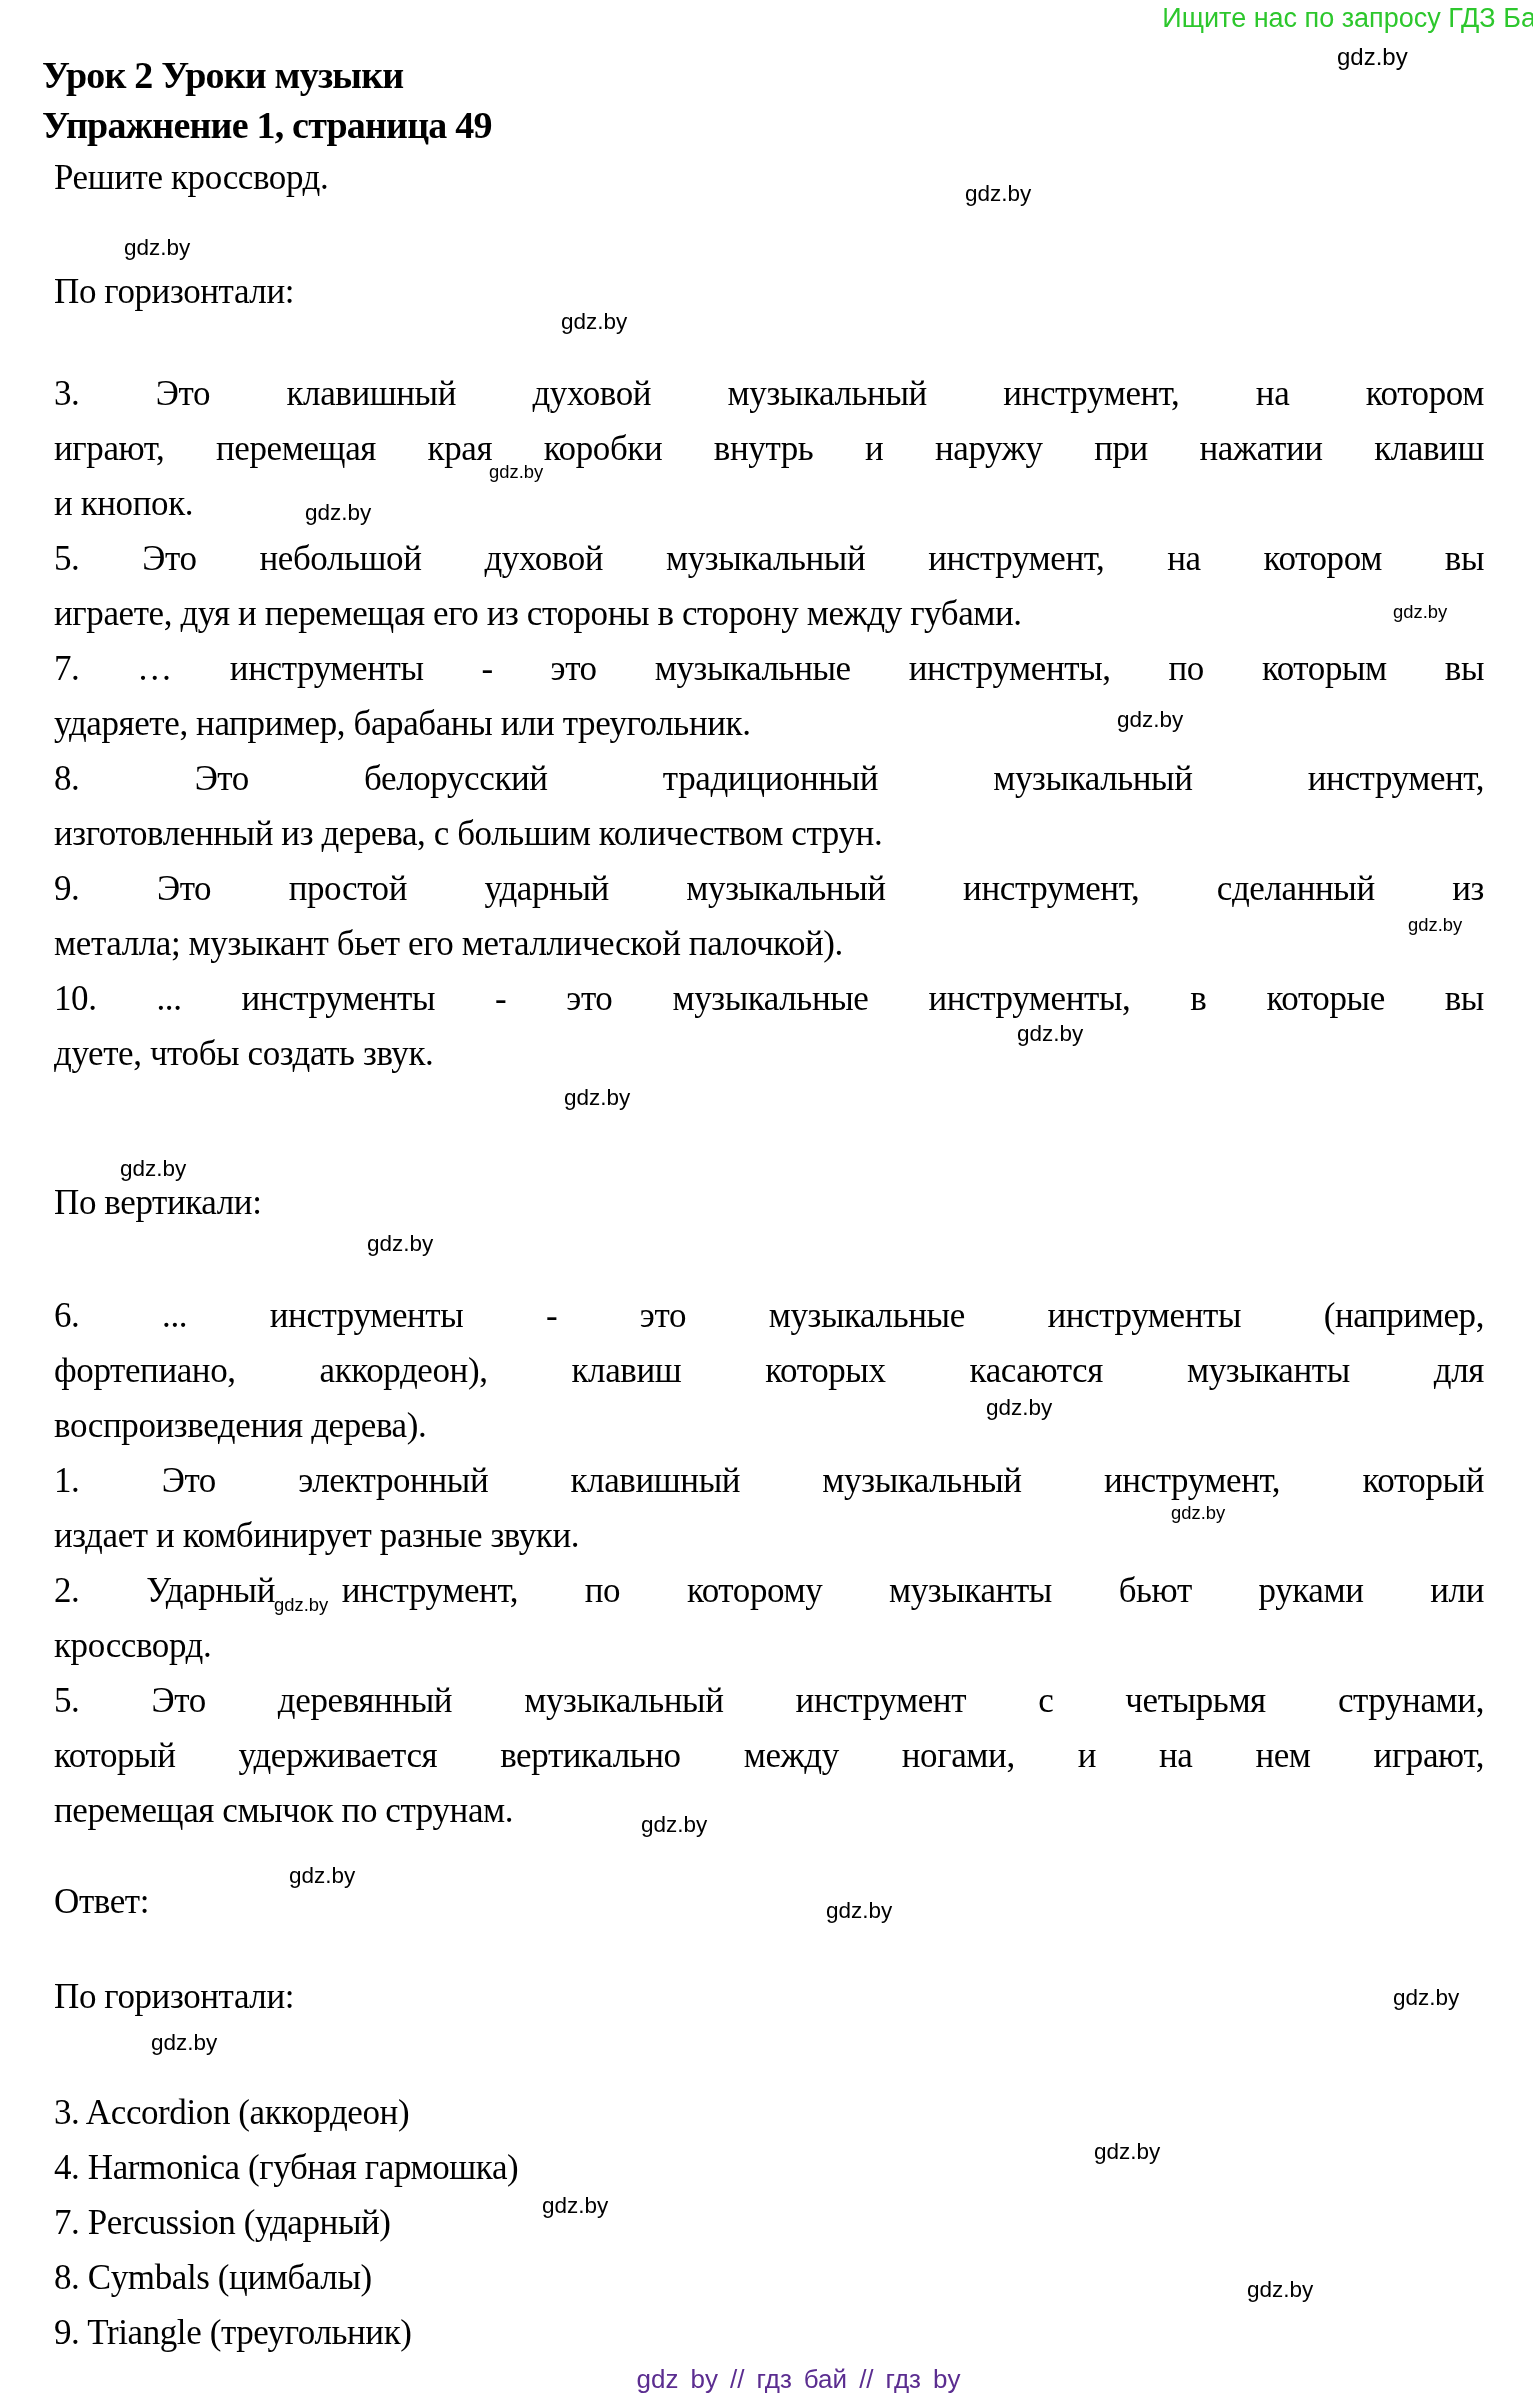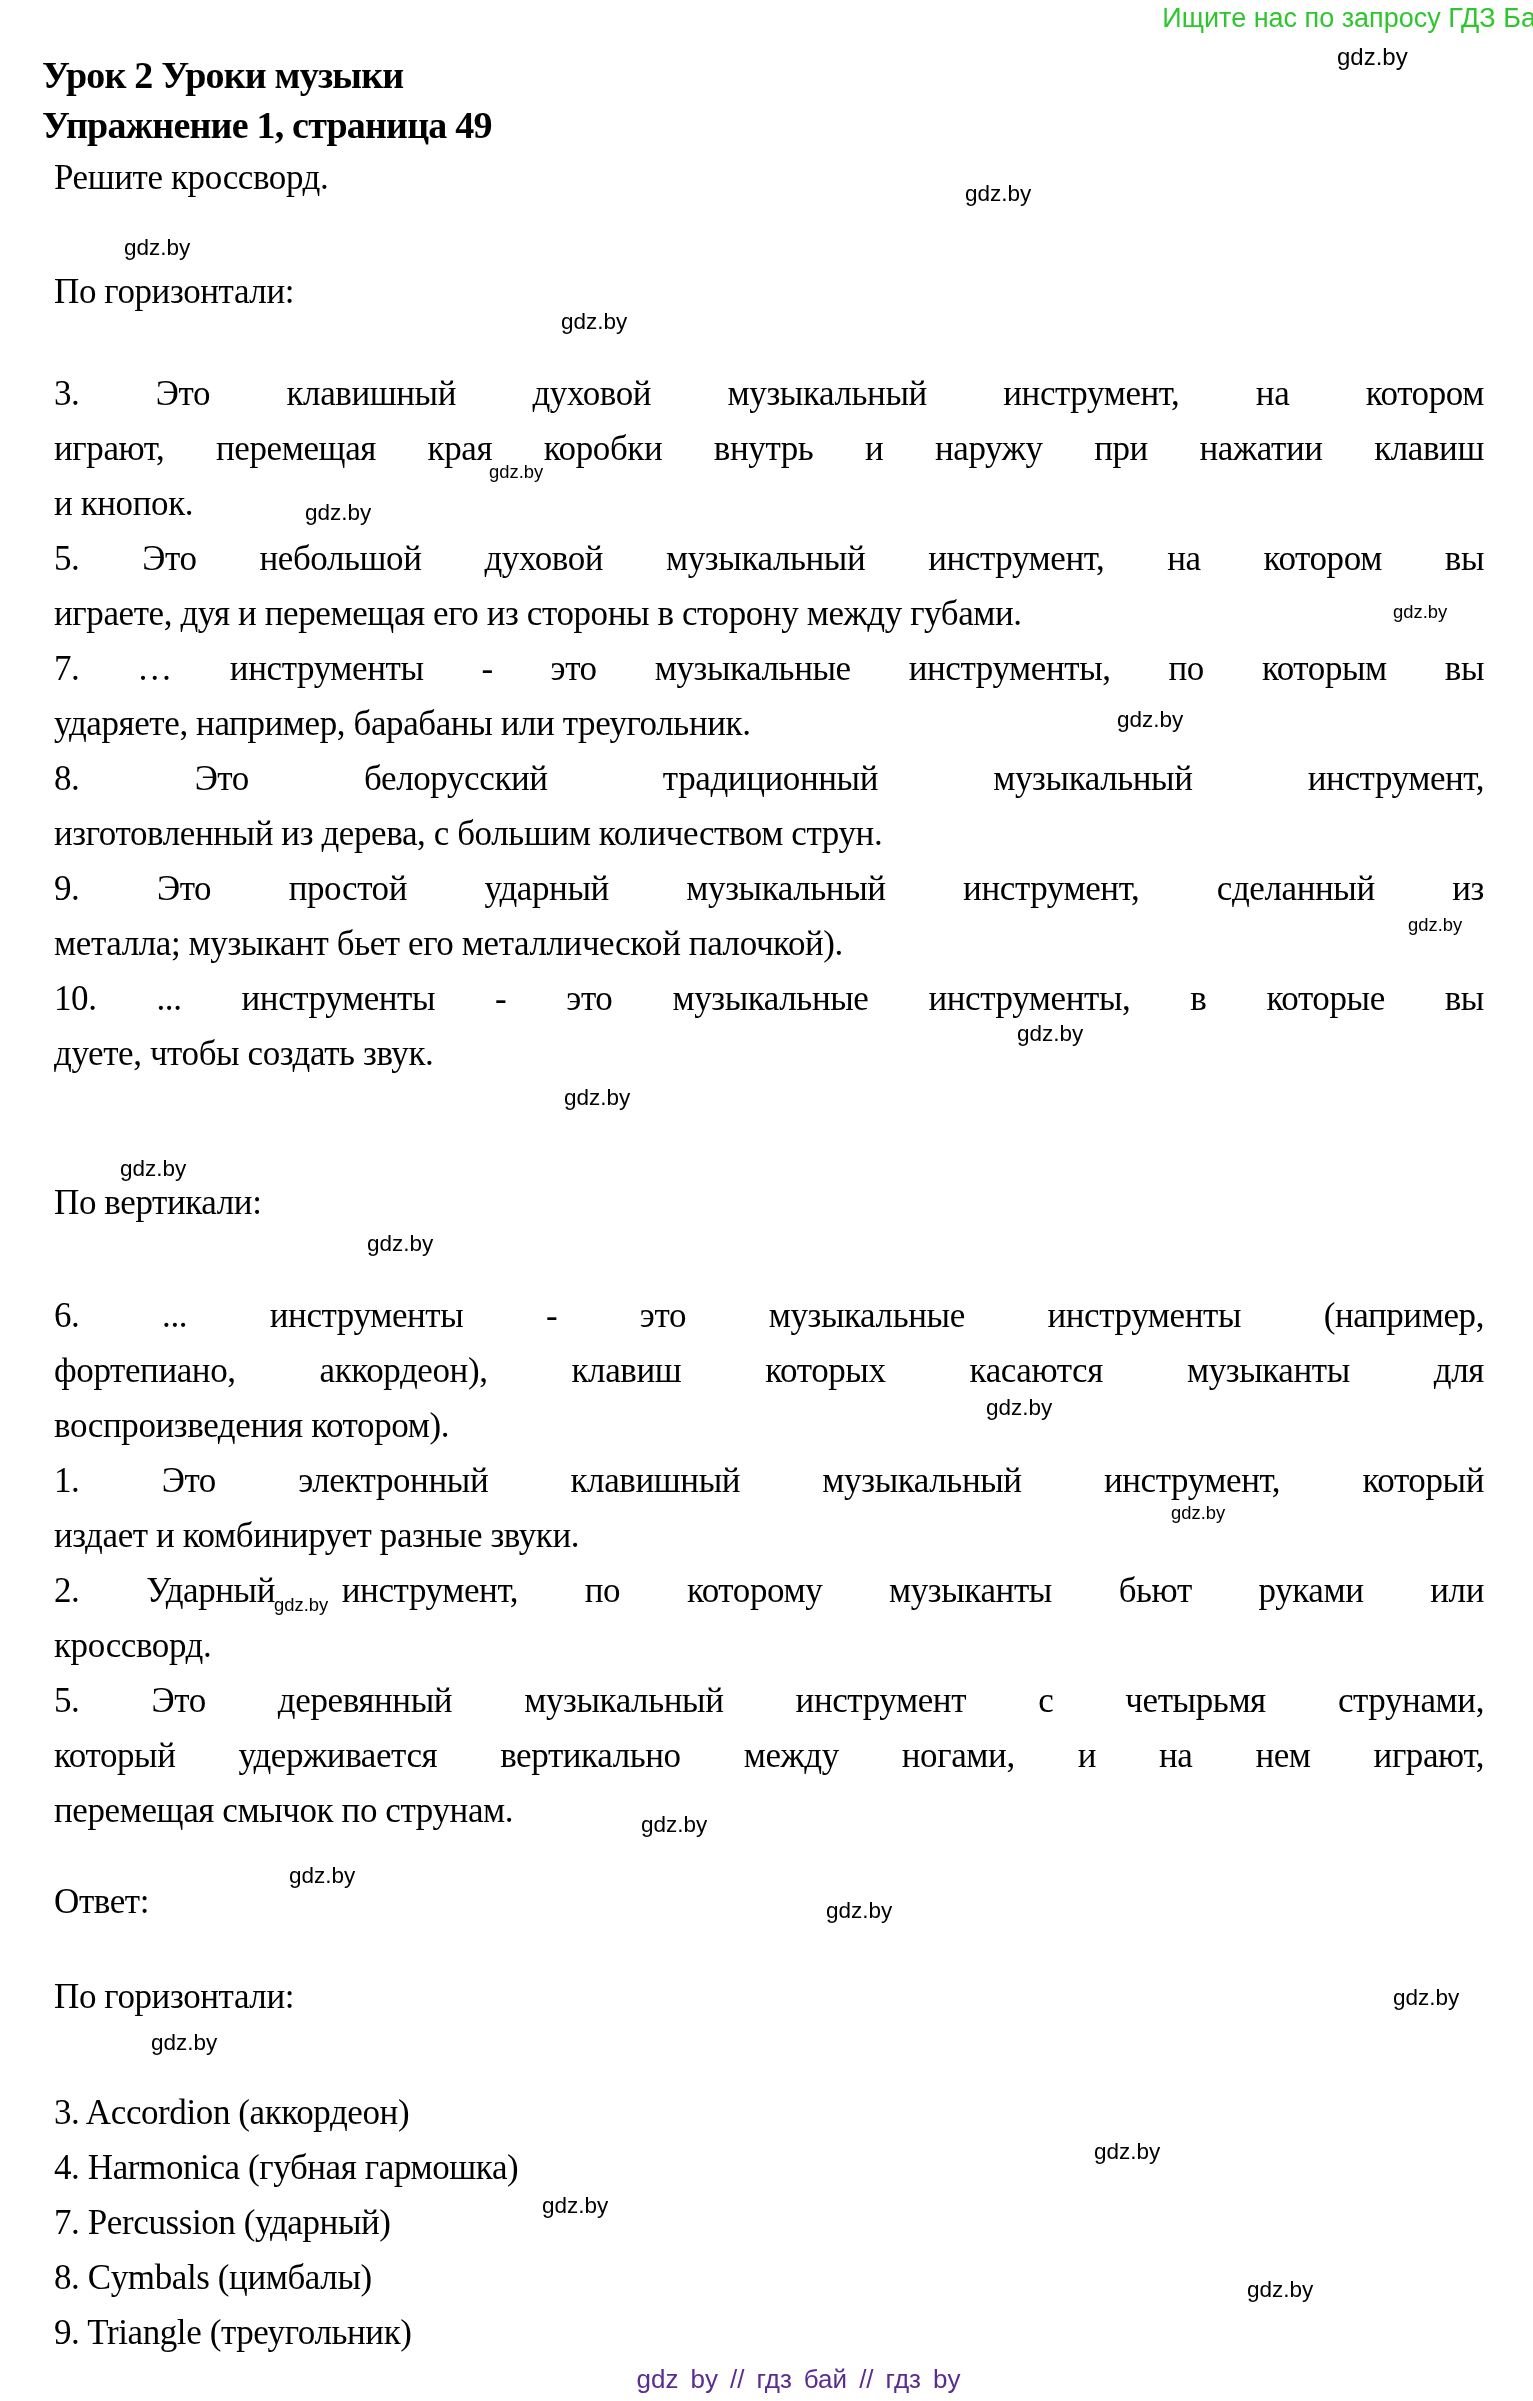--- a/index.html
+++ b/index.html
@@ -131,21 +131,21 @@
     <div class="line">металла; музыкант бьет его металлической палочкой).</div>
     <div class="line just">10. ...  инструменты - это музыкальные инструменты, в которые вы</div>
     <div class="line">дуете, чтобы создать звук.</div>
   </div>
 
   <div class="plain" style="top:1182px;">По вертикали:</div>
 
   <div class="textblock" style="top:1288px;">
     <div class="line just">6. ... инструменты - это музыкальные инструменты (например,</div>
     <div class="line just">фортепиано, аккордеон), клавиш которых касаются музыканты для</div>
-    <div class="line">воспроизведения котором).</div>
+    <div class="line">воспроизведения дерева).</div>
     <div class="line just">1. Это электронный клавишный музыкальный инструмент, который</div>
     <div class="line">издает и комбинирует разные звуки.</div>
     <div class="line just">2. Ударный инструмент, по которому музыканты бьют руками или</div>
     <div class="line">кроссворд.</div>
     <div class="line just">5. Это деревянный музыкальный инструмент с четырьмя струнами,</div>
     <div class="line just">который удерживается вертикально между ногами, и на нем играют,</div>
     <div class="line">перемещая смычок по струнам.</div>
   </div>
 
   <div class="plain" style="top:1881px;">Ответ:</div>

